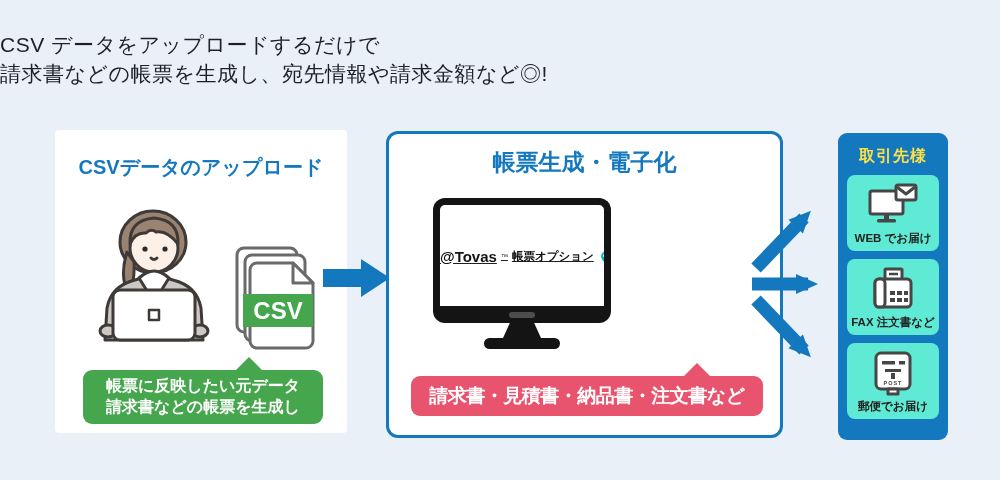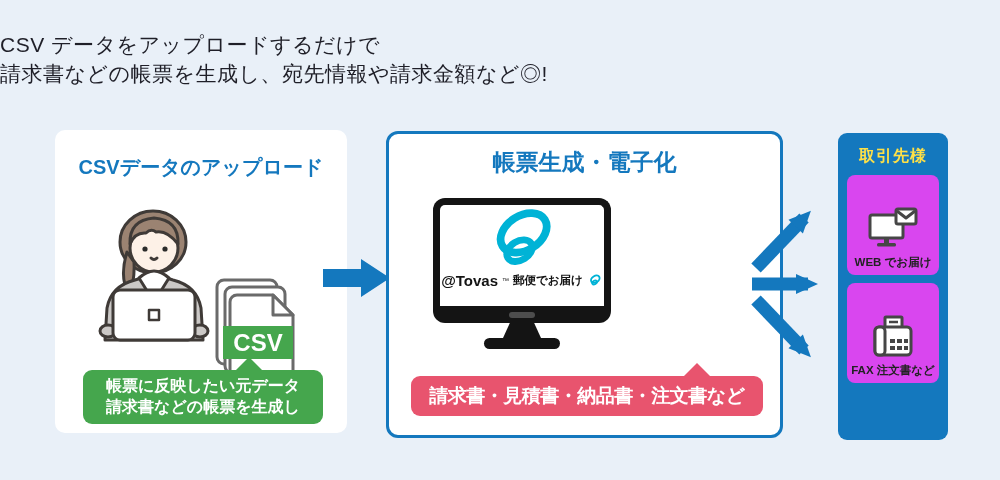--- a/index.html
+++ b/index.html
@@ -14,40 +14,40 @@
   .stage { position:absolute; inset:0; }
 
   
   .title {
     position:absolute; top:30px; left:0; width:1000px;
     font-weight:normal; font-size:21px; line-height:29px;
     color:#1f1f28; letter-spacing:.5px;
   }
 
   
-  .panel { position:absolute; background:#fff; border-radius:10px; }
+  .panel { position:absolute; background:#fff; border-radius:4px; }
   .panel-upload { left:55px; top:130px; width:292px; height:303px; }
   .panel-generate {
     left:386px; top:131px; width:397px; height:307px;
     border:3px solid #1478be; border-radius:12px;
   }
   .panel-partner {
     left:838px; top:133px; width:110px; height:307px;
     background:#1478be; border-radius:9px; padding:9px;
   }
   .panel-heading {
     text-align:center; font-weight:bold; color:#1478be;
   }
   .panel-upload .panel-heading { margin-top:24px; font-size:20px; }
   .panel-generate .panel-heading { margin-top:13px; font-size:23px; }
 
   
   .person-wrap { position:absolute; left:22px; top:60px; width:152px; height:152px; }
   .file-stack { position:absolute; width:84px; height:104px; }
-  .csv-stack { left:160px; top:116px;margin-top:32px; }
+  .csv-stack { left:180px; top:116px; }
   .pdf-stack  { left:258px; top:106px; }
 
   .bubble {
     position:absolute; border-radius:9px; color:#fff; font-weight:bold;
     text-align:center;
   }
   .bubble::before {
     content:""; position:absolute; top:-13px;
     border-left:14px solid transparent; border-right:14px solid transparent;
   }
@@ -64,21 +64,21 @@
 
   
   .arrow-main { position:absolute; left:323px; top:256px; width:68px; height:44px; }
   .arrow-fan  { position:absolute; left:742px; top:192px; width:92px; height:184px; }
 
   
   .monitor { position:absolute; left:44px; top:64px; width:178px; }
   .monitor-frame {
     width:178px; height:108px; background:#fff;
     border:7px solid #141414; border-bottom:none; border-radius:12px 12px 0 0;
-    display:flex; flex-direction:column; align-items:center; overflow:hidden;
+    display:flex; flex-direction:row; align-items:center; overflow:hidden;text-decoration:underline;
   }
   .monitor-bar {
     width:178px; height:17px; background:#141414; border-radius:0 0 12px 12px;
     display:flex; align-items:center; justify-content:center;
   }
   .monitor-btn { width:26px; height:6px; background:#4d4d4d; border-radius:3px; }
   .monitor-neck {
     width:38px; height:15px; background:#141414; margin:0 auto;
     clip-path:polygon(18% 0, 82% 0, 100% 100%, 0 100%);
   }
@@ -91,21 +91,21 @@
   .brand-name { font-weight:bold; font-size:15px; color:#141414; }
   .brand-mark { font-size:7px; vertical-align:super; color:#141414; }
   .brand-product { font-weight:bold; font-size:11.5px; color:#141414; }
 
   
   .partner-heading {
     color:#fde047; font-weight:bold; font-size:16px; text-align:center;
     margin:4px 0 8px; letter-spacing:1px;
   }
   .channel-card {
-    background:#d946ef; border-radius:8px; width:92px; height:100px;
+    background:#5eead4; border-radius:8px; width:92px; height:76px;
     margin-bottom:8px; display:flex; flex-direction:column;
     align-items:center; justify-content:flex-end; padding-bottom:5px;
   }
   .channel-card svg { position:absolute; }
   .channel-icon { height:52px; display:flex; align-items:center; justify-content:center; }
   .channel-label { font-size:11.5px; color:#222; font-weight:bold; white-space:nowrap; }
 </style>
 </head>
 <body>
 
@@ -169,21 +169,21 @@
       <div class="monitor-frame">
         <svg class="screen-logo" width="86" height="62" viewBox="0 0 100 72">
           <g transform="rotate(-32 50 36)" fill="none" stroke="#00b3d6">
             <ellipse cx="56" cy="30" rx="29" ry="20" stroke-width="9"></ellipse>
             <ellipse cx="41" cy="45" rx="16" ry="11" stroke-width="8"></ellipse>
           </g>
         </svg>
         <div class="brand-row">
           <span class="brand-name">@Tovas</span>
             <sup class="brand-mark">™</sup>
-          <span class="brand-product">郵便でお届け</span>
+          <span class="brand-product">帳票オプション</span>
           <svg width="16" height="13" viewBox="0 0 100 72">
             <g transform="rotate(-32 50 36)" fill="none" stroke="#00b3d6">
               <ellipse cx="56" cy="30" rx="29" ry="20" stroke-width="12"></ellipse>
               <ellipse cx="41" cy="45" rx="16" ry="11" stroke-width="11"></ellipse>
             </g>
           </svg>
         </div>
       </div>
       <div class="monitor-bar">
           <span class="monitor-btn"></span>
@@ -244,15 +244,33 @@
               <rect x="21" y="32" width="5" height="4"></rect>
                 <rect x="28" y="32" width="5" height="4"></rect>
                 <rect x="35" y="32" width="4" height="4"></rect>
             </g>
           </g>
         </svg>
       </div>
       <div class="channel-label">FAX 注文書など</div>
     </div>
 
+    <div class="channel-card">
+      <div class="channel-icon">
+        <svg width="48" height="48" viewBox="0 0 48 48">
+          <g stroke="#464646" stroke-width="3" fill="#fff" stroke-linejoin="round">
+            <rect x="7" y="4" width="34" height="36" rx="5"></rect>
+            <rect x="19" y="40" width="10" height="5"></rect>
+            <g fill="#464646" stroke="none">
+              <rect x="13" y="12" width="13" height="3.5"></rect>
+              <rect x="30" y="12" width="6" height="3.5"></rect>
+              <rect x="16" y="20" width="16" height="3"></rect>
+              <rect x="22" y="24" width="4" height="6"></rect>
+            </g>
+          </g>
+          <text x="24" y="36" font-size="5.5" font-weight="bold" letter-spacing="1" fill="#464646" text-anchor="middle">POST</text>
+        </svg>
+      </div>
+      <div class="channel-label">郵便でお届け</div>
+    </div>
   </div>
 
 </div>
 
 </body></html>

